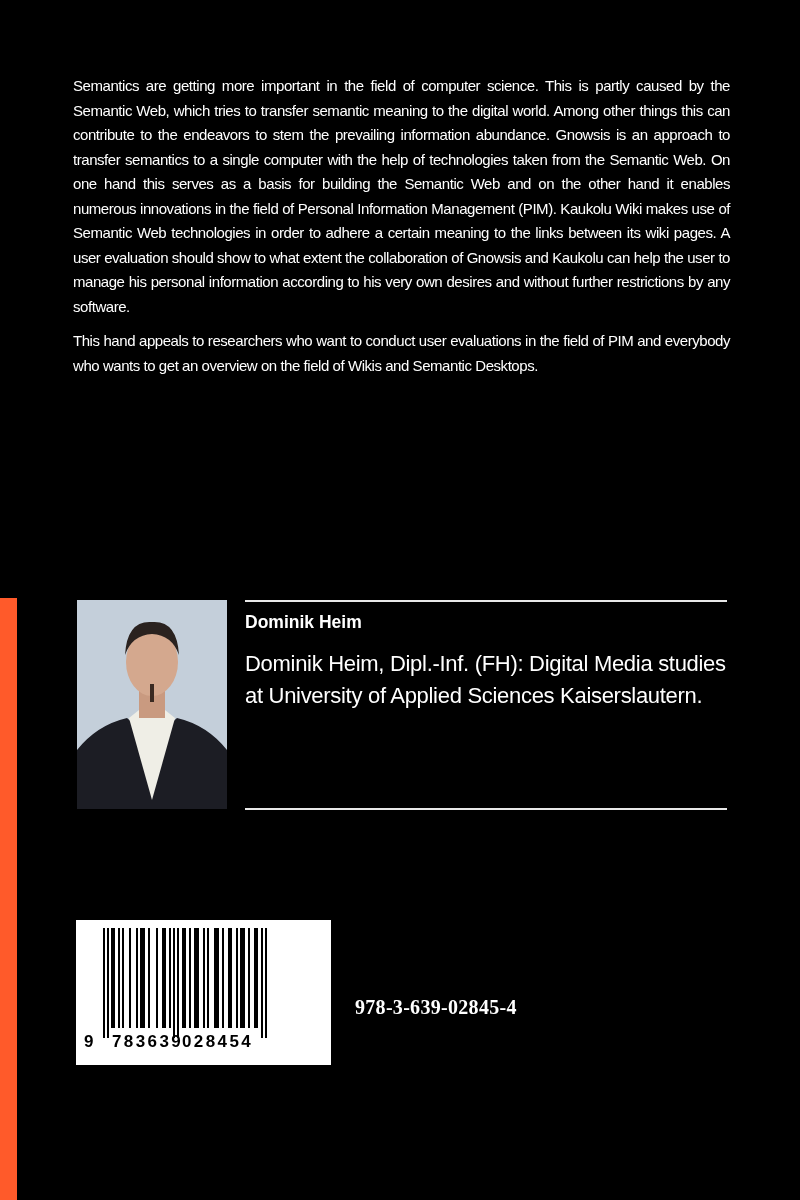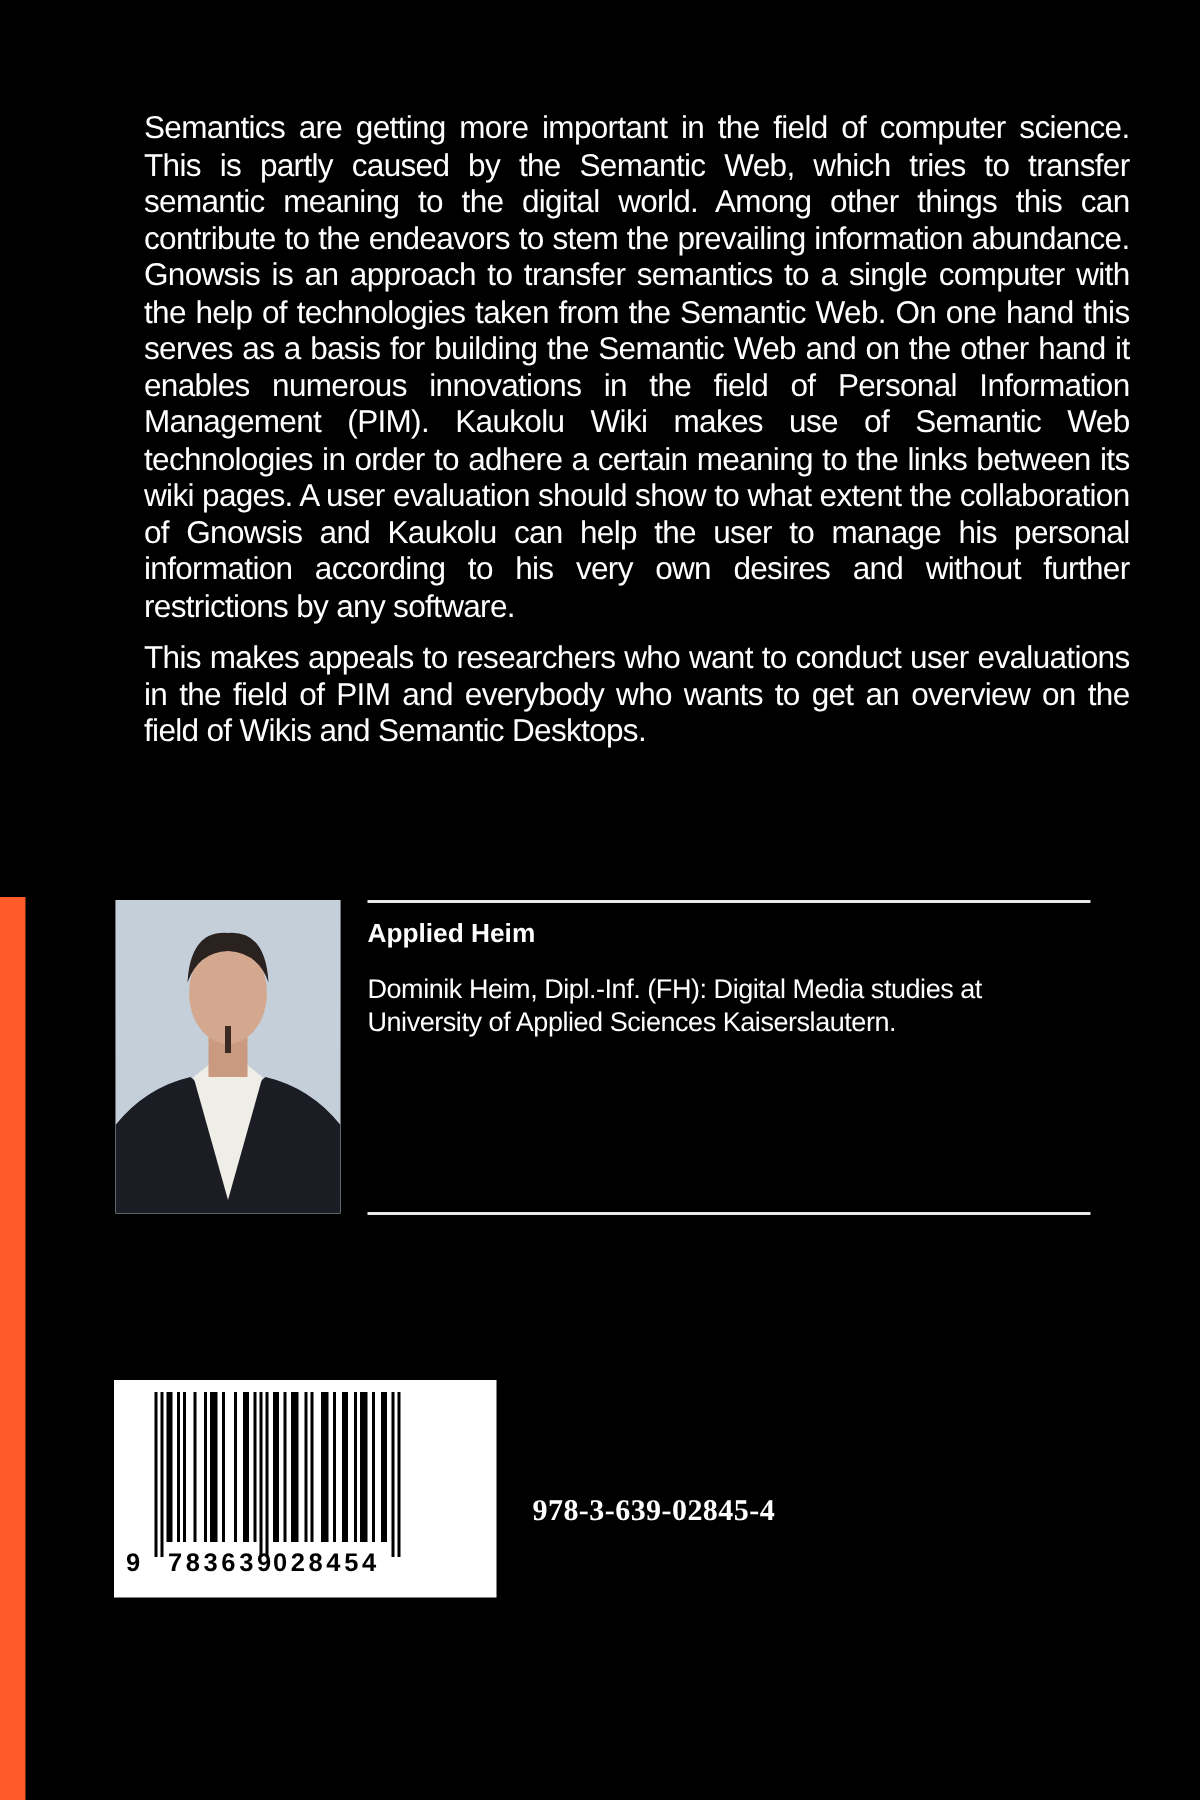--- a/index.html
+++ b/index.html
@@ -2,61 +2,60 @@
 <html><head>
 <meta charset="utf-8">
 <style>
   html, body { margin:0; padding:0; }
   body {
     width:800px; height:1200px; background:#000; position:relative; overflow:hidden;
     font-family: "DejaVu Sans", "Liberation Sans", sans-serif; color:#fff;
   }
   .blurb {
     position:absolute; left:73px; top:74px; width:657px;
-    font-size:21px; line-height:24.5px; text-align:justify; letter-spacing:-0.45px;
+    font-size:15px; line-height:24.5px; text-align:justify; letter-spacing:-0.45px;
     font-family: "Liberation Sans", sans-serif;
-    margin-left: 23px;
   }
   .blurb p { margin:0 0 10px 0; }
   .accent-bar { position:absolute; left:0; top:598px; width:17px; height:602px; background:#ff5a2a; }
   .photo {
     position:absolute; left:77px; top:600px; width:150px; height:209px;
     background:linear-gradient(#c9d4df,#b7c3cf); overflow:hidden;
   }
   .rule { position:absolute; left:245px; width:482px; height:2px; background:#e8e8e8; }
   .author-name { position:absolute; left:245px; top:612px; font-size:17.5px; font-weight:bold; font-family:"Liberation Sans", sans-serif; }
-  .author-bio { position:absolute; left:245px; top:648px; width:490px; font-size:18px; line-height:22px; font-family:"Liberation Sans", sans-serif; letter-spacing:-0.3px;}
+  .author-bio { position:absolute; left:245px; top:648px; width:490px; font-size:22px; line-height:32px; font-family:"Liberation Sans", sans-serif; letter-spacing:-0.3px;}
   .barcode-box { position:absolute; left:76px; top:920px; width:255px; height:145px; background:#fff; }
   .barcode-box svg { position:absolute; left:0; top:0; }
   .isbn { position:absolute; left:355px; top:996px; font-size:20px; font-weight:bold; font-family:Liberation Serif, serif; letter-spacing:0.3px;}
 </style>
 </head>
 <body>
 
 <div class="accent-bar"></div>
 
 <div class="blurb">
   <p>Semantics are getting more important in the field of computer science. This is partly caused by the Semantic Web, which tries to transfer semantic meaning to the digital world. Among other things this can contribute to the endeavors to stem the prevailing information abundance. Gnowsis is an approach to transfer semantics to a single computer with the help of technologies taken from the Semantic Web. On one hand this serves as a basis for building the Semantic Web and on the other hand it enables numerous innovations in the field of Personal Information Management (PIM). Kaukolu Wiki makes use of Semantic Web technologies in order to adhere a certain meaning to the links between its wiki pages. A user evaluation should show to what extent the collaboration of Gnowsis and Kaukolu can help the user to manage his personal information according to his very own desires and without further restrictions by any software.</p>
-  <p>This makes appeals to researchers who want to conduct user evaluations in the field of PIM and everybody who wants to get an overview on the field of Wikis and Semantic Desktops.</p>
+  <p>This hand appeals to researchers who want to conduct user evaluations in the field of PIM and everybody who wants to get an overview on the field of Wikis and Semantic Desktops.</p>
 </div>
 
 <div class="photo">
   <svg width="150" height="209" viewBox="0 0 150 209">
     <rect width="150" height="209" fill="#c4cfda"></rect>
     <path d="M0 209 L0 150 Q20 125 50 118 L75 140 L100 118 Q130 125 150 150 L150 209 Z" fill="#1c1d24"></path>
     <path d="M52 118 L75 200 L98 118 L88 110 L62 110 Z" fill="#efeee6"></path>
     <rect x="62" y="88" width="26" height="30" fill="#c99a80"></rect>
     <ellipse cx="75" cy="62" rx="26" ry="34" fill="#d4a88e"></ellipse>
     <path d="M48 55 Q50 20 75 22 Q100 20 102 55 Q95 35 75 34 Q55 35 48 55 Z" fill="#2a221f"></path>
     <rect x="73" y="84" width="4" height="18" fill="#3a2a22"></rect>
   </svg>
 </div>
 
 <div class="rule" style="top:600px"></div>
-<div class="author-name">Applied Heim</div>
+<div class="author-name">Dominik Heim</div>
 <div class="author-bio">Dominik Heim, Dipl.-Inf. (FH): Digital Media studies at University of Applied Sciences Kaiserslautern.</div>
 <div class="rule" style="top:808px"></div>
 
 <div class="barcode-box">
   <svg width="255" height="145" viewBox="0 0 255 145">
     <g fill="#000">
       <rect x="27" y="8" width="2" height="110"></rect>
         <rect x="31" y="8" width="2" height="110"></rect>
       <rect x="35" y="8" width="4" height="100"></rect>
         <rect x="42" y="8" width="2" height="100"></rect>

